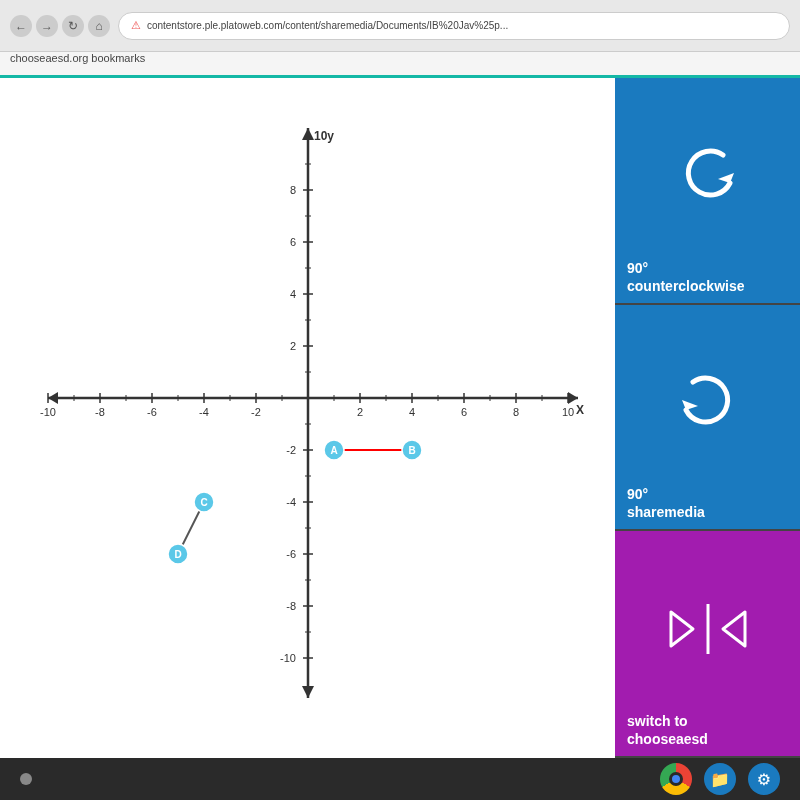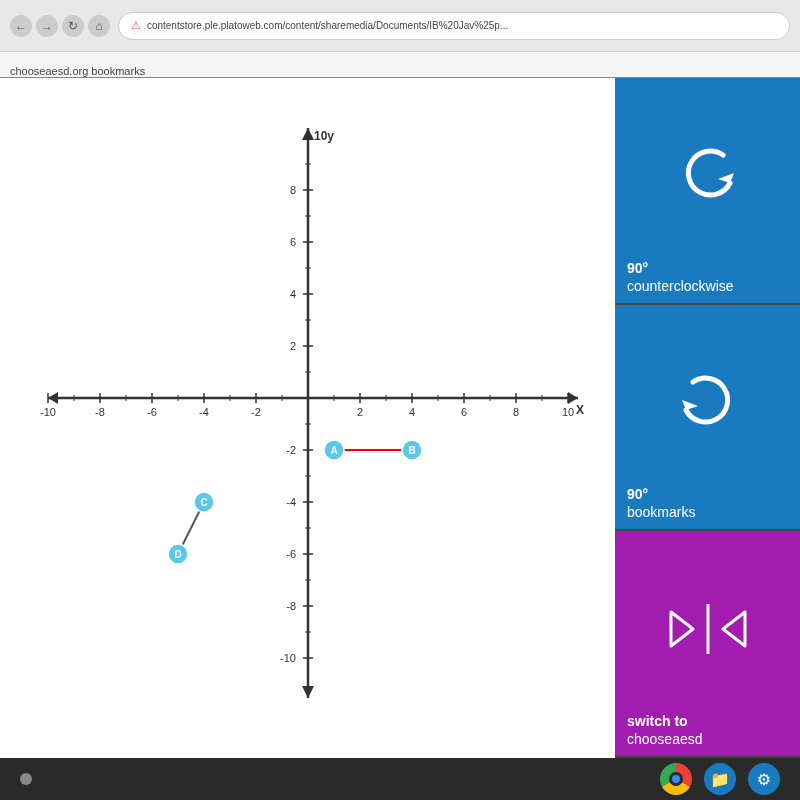--- a/index.html
+++ b/index.html
@@ -48,24 +48,24 @@
       padding: 0 12px;
       font-size: 11px;
       color: #444;
       display: flex;
       align-items: center;
       gap: 6px;
     }
     .bookmark-bar {
       height: 26px;
       background: #f5f5f5;
-      border-bottom: 1px solid #14b8a6;
+      border-bottom: 3px solid #14b8a6;
       padding: 0 10px;
       display: flex;
-      align-items: flex-end;
+      align-items: flex-start;
       font-size: 11px;
       color: #444;
     }
 
     
     .main-content {
       display: flex;
       width: 800px;
       height: 680px;
       background: white;
@@ -119,21 +119,21 @@
     .sidebar-item .label {
       font-size: 14px;
       color: white;
       font-weight: bold;
       z-index: 1;
     }
 
     .sidebar-item .sublabel {
       font-size: 14px;
       color: white;
-      font-weight: normal;
+      font-weight: bold;
     }
 
     
     .taskbar {
       height: 42px;
       background: #2a2a2a;
       display: flex;
       align-items: center;
       padding: 0 20px;
       gap: 16px;
@@ -323,21 +323,21 @@
       <div class="icon-area">
         <svg width="80" height="80" viewBox="0 0 80 80">
 
           <path d="M 25 20 A 22 22 0 1 1 18 48" fill="none" stroke="white" stroke-width="5" stroke-linecap="round"></path>
 
           <polygon points="18,48 30,44 14,38" fill="white"></polygon>
         </svg>
       </div>
       <div>
         <span class="label">90°</span><br>
-        <span class="sublabel">bookmarks</span>
+        <span class="sublabel">sharemedia</span>
       </div>
     </div>
 
     <div class="sidebar-item">
       <div class="icon-area">
         <svg width="90" height="70" viewBox="0 0 90 70">
 
           <polygon points="30,35 8,18 8,52" fill="none" stroke="white" stroke-width="3" stroke-linejoin="round"></polygon>
 
           <polygon points="60,35 82,18 82,52" fill="none" stroke="white" stroke-width="3" stroke-linejoin="round"></polygon>

